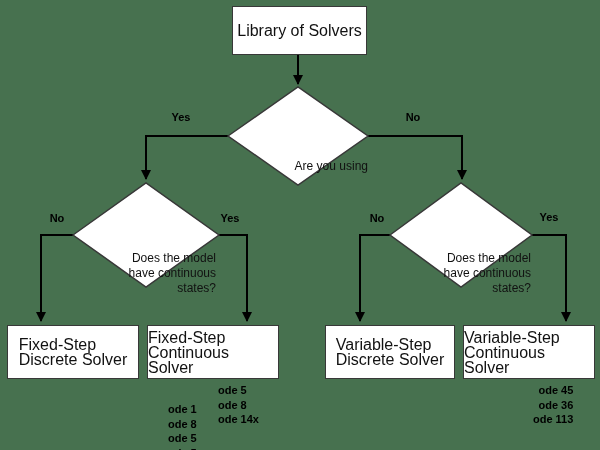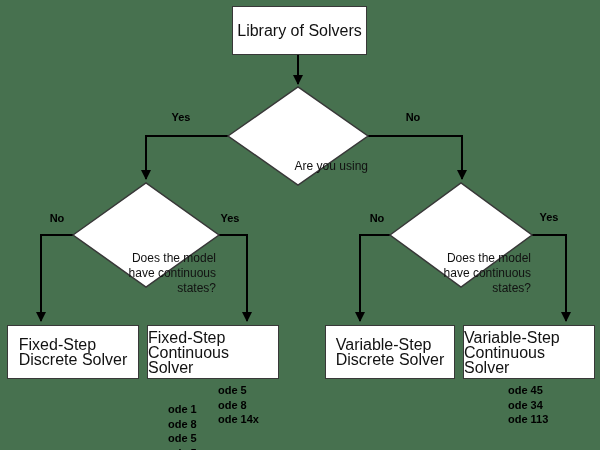--- a/index.html
+++ b/index.html
@@ -110,19 +110,19 @@
     <span>ode 8</span>
     <span>ode 5</span>
     <span>ode 5</span>
   </div>
   <div class="solver-col" style="left:218px;top:383px;">
     <span>ode 5</span>
     <span>ode 8</span>
     <span>ode 14x</span>
   </div>
 
-  <div class="solver-col" style="left:508px;top:383px;">
+  <div class="solver-col" style="left:533px;top:383px;text-align:right;">
     <span>ode 45</span>
-    <span>ode 34</span>
+    <span>ode 36</span>
     <span>ode 113</span>
   </div>
 
 </div>
 
 </body></html>

